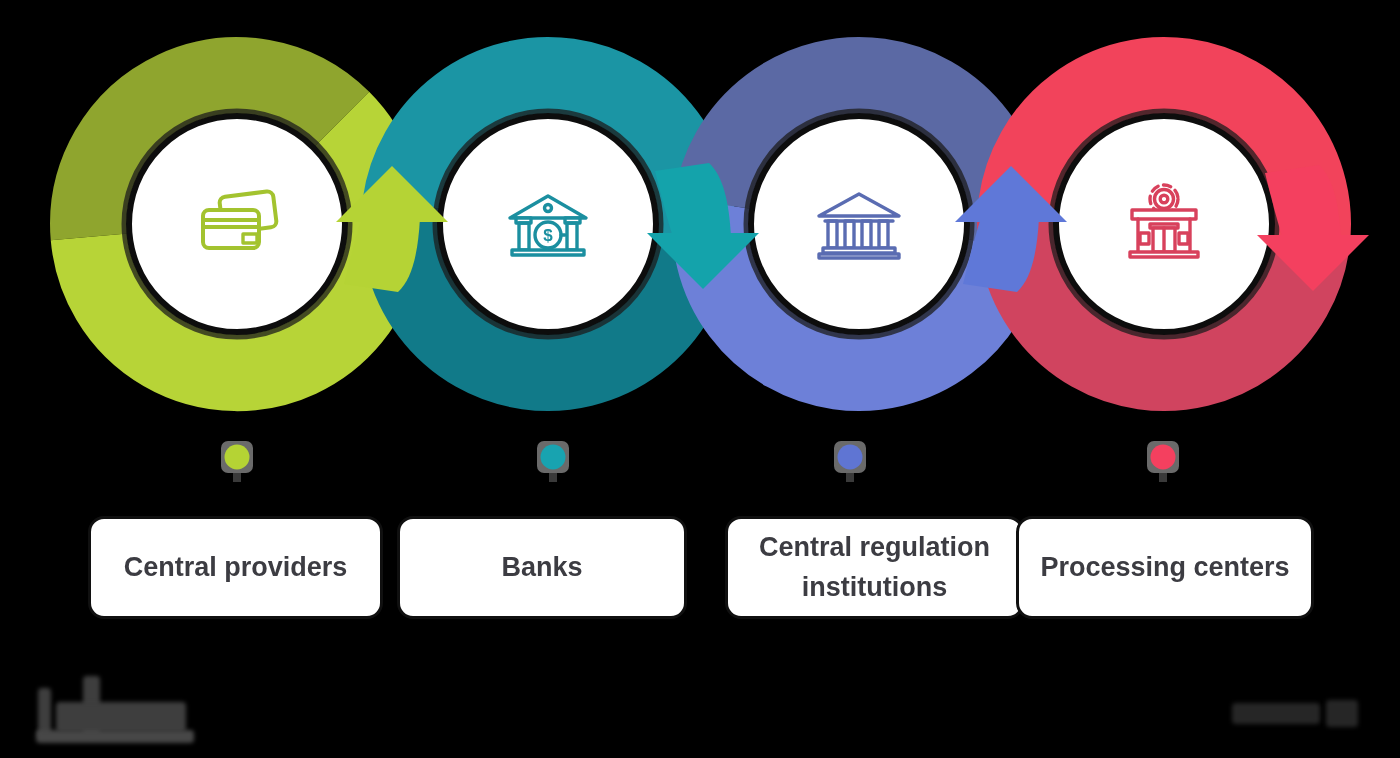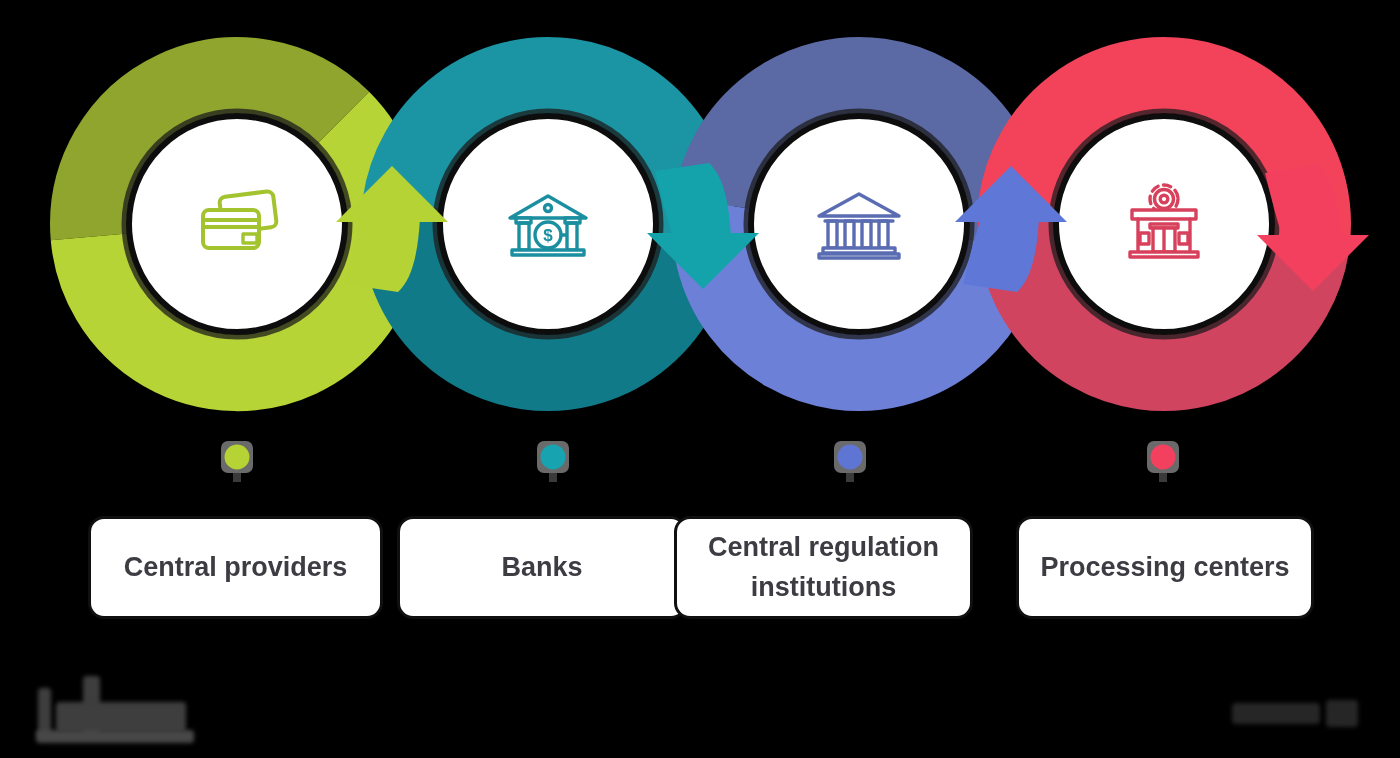--- a/index.html
+++ b/index.html
@@ -159,21 +159,21 @@
     <rect x="14" y="34" width="8" height="9" fill="#3A3A3A"></rect>
     <circle cx="18" cy="18" r="12.5" fill="#F4405F"></circle>
   </svg>
 
   <div class="card" style="left:88px;width:295px">
     <span>Central providers</span>
   </div>
   <div class="card" style="left:397px;width:290px">
     <span>Banks</span>
   </div>
-  <div class="card" style="left:674px;width:299px">
+  <div class="card" style="left:725px;width:299px">
     <span>Central regulation institutions</span>
   </div>
   <div class="card" style="left:1016px;width:298px">
     <span>Processing centers</span>
   </div>
 
   <div id="footer-logo">
     <div class="logo-blob" style="left:2px;top:12px;width:13px;height:50px"></div>
     <div class="logo-blob" style="left:47px;top:0px;width:17px;height:62px"></div>
     <div class="logo-blob" style="left:20px;top:26px;width:130px;height:30px"></div>

